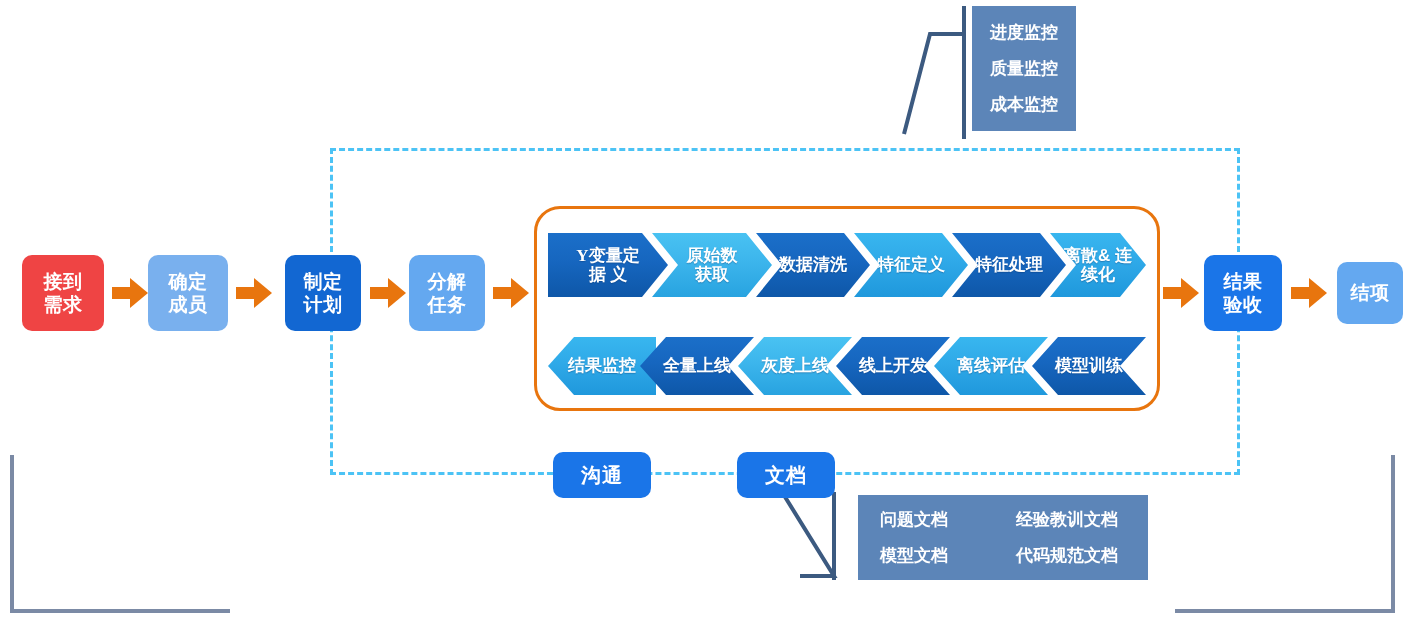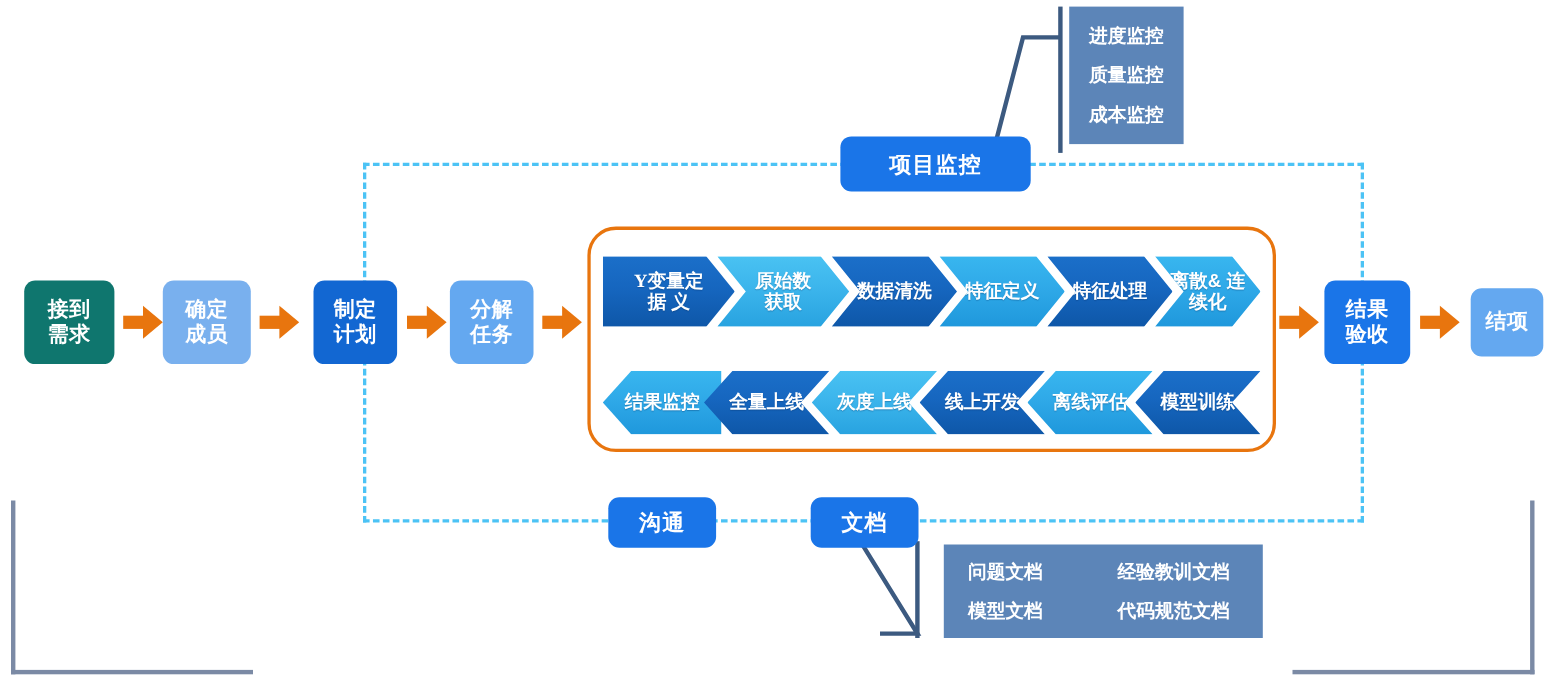--- a/index.html
+++ b/index.html
@@ -22,21 +22,21 @@
     text-align:center;
     color:#ffffff;
     font-weight:bold;
     font-size:19px;
     line-height:1.22;
     letter-spacing:0.5px;
     box-sizing:border-box;
     white-space:pre-line;
     z-index:6;
   }
-  .stagebox.pale   {background:#0f766e;}
+  .stagebox.pale   {background:#ef4444;}
   .stagebox.mid    {background:#79b0ee;}
   .stagebox.deep   {background:#1267d2;}
   .stagebox.bright {background:#1a75e8;}
   .stagebox.sky    {background:#64a8f0;}
 
   
   .oarrow{
     position:absolute;
     width:36px;height:30px;
     z-index:6;
@@ -259,21 +259,20 @@
         <span>进度监控</span>
       </div>
     <div class="prow">
         <span>质量监控</span>
       </div>
     <div class="prow">
         <span>成本监控</span>
       </div>
   </div>
 
-  <div class="pill" style="left:764px;top:124px;width:173px;height:50px;">项目监控</div>
 
   <div class="pill" style="left:553px;top:452px;width:98px;height:46px;">沟通</div>
 
   <div class="pill" style="left:737px;top:452px;width:98px;height:46px;">文档</div>
 
   <div class="conn" style="left:832px;top:492px;width:4px;height:88px;"></div>
   <svg class="connsvg" style="left:770px;top:488px;" width="80" height="96" viewBox="0 0 80 96">
     <polyline points="12,4 64,88 30,88" fill="none" stroke="#3c5a80" stroke-width="4"></polyline>
   </svg>
 

